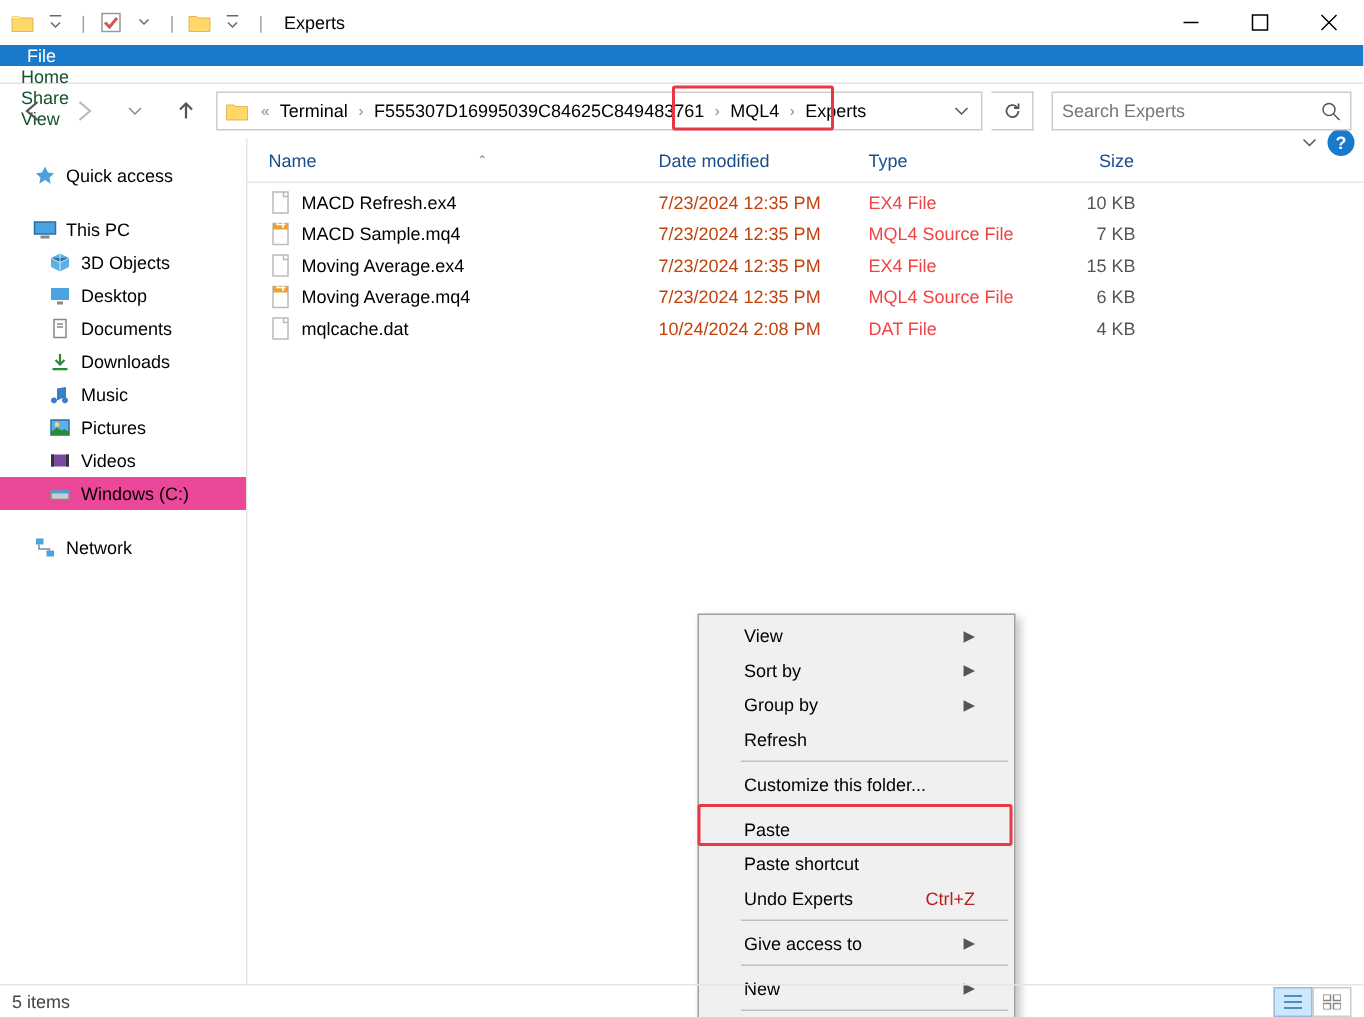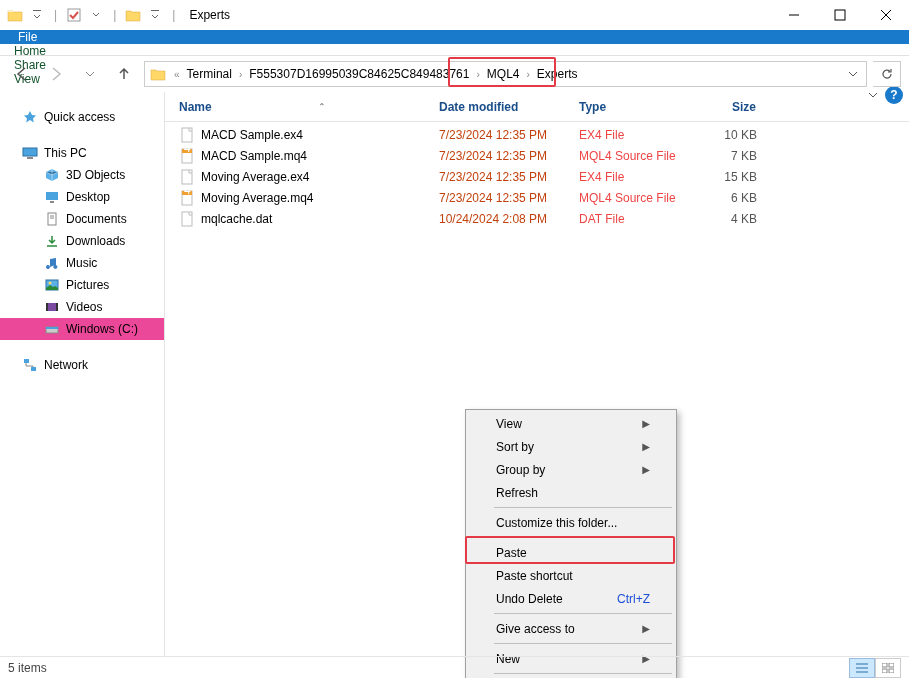--- a/index.html
+++ b/index.html
@@ -37,47 +37,47 @@
 
 .redbox { position:absolute; border: 2.5px solid #e63946; border-radius:2px; }
 
 
 .explorer-body { display:flex; height: calc(100% - 30px - 26px - 36px - 22px); }
 
 
 .sidebar { width: 165px; border-right:1px solid #e5e5e5; padding-top: 14px; }
 .sidebar .group { margin-bottom: 14px; text-align: right; }
 .sidebar .item { display:flex; align-items:center; height: 22px; padding-left: 22px; gap: 6px; }
-.sidebar .item.lvl2 { padding-left: 44px; }
+.sidebar .item.lvl2 { padding-left: 32px; }
 .sidebar .item.selected { background:#ec4899; }
 .sidebar .icn { width:16px; height:16px; display:flex;align-items:center;justify-content:center; }
 
 .content { flex:1; position:relative; }
-.columns { display:flex; height: 30px; border-bottom: 1px solid #e5e5e5; align-items:center; color:#1a4e8a; padding-left:8px;font-weight:bold; }
+.columns { display:flex; height: 30px; border-bottom: 1px solid #e5e5e5; align-items:center; color:#1a4e8a; padding-left:8px; }
 .col { border-right:1px solid transparent; display:flex;align-items:center;height:100%; padding-left:6px; }
 .col.name { width: 260px; }
 .col.date { width: 140px; }
 .col.type { width: 120px; }
 .col.size { width: 80px; justify-content:flex-end; padding-right: 16px; }
 .sort-ind { margin:0 auto; color:#888; font-size:8px; }
 
 .files { padding-top: 2px; }
 .file-row { display:flex; align-items:center; height: 21px; padding-left:8px; }
 .file-row .c { padding-left:6px; color:#000; }
 .file-row .c.name { width:260px; display:flex;align-items:center; gap:6px; }
 .file-row .c.date { width:140px; color:#c2410c; }
 .file-row .c.type { width:120px; color:#ef4444; }
 .file-row .c.size { width:80px; text-align:right; padding-right:16px; color:#555; }
 .file-icn { width:16px;height:16px; display:flex;align-items:center;justify-content:center; }
 
 
 .ctx-menu { position:absolute; left:300px; top:317px; width:212px; background:#f0f0f0; border:1px solid #a0a0a0; box-shadow: 3px 3px 6px rgba(0,0,0,0.25); padding: 2px; }
 .ctx-item { height: 23px; display:flex; align-items:center; padding: 0 24px 0 28px; color:#000; position:relative; }
 .ctx-item .arrow { margin-left:auto; color:#555; font-size:10px; }
-.ctx-item .shortcut { margin-left:auto; color:#1d4ed8; }
+.ctx-item .shortcut { margin-left:auto; color:#b91c1c; }
 .ctx-sep { height:1px; background:#c0c0c0; margin: 3px 2px 3px 26px; }
 
 
 .statusbar { position:absolute; bottom:0; left:0; right:0; height:22px; border-top:1px solid #e5e5e5; display:flex;align-items:center; padding: 0 8px; color:#444; }
 .statusbar .view-toggles { margin-left:auto; display:flex; gap:0; }
 .view-btn { width:26px;height:20px;border:1px solid #ccc;display:flex;align-items:center;justify-content:center; }
 .view-btn.active { background:#cce8ff; border-color:#99bbdd; }
 
 
 svg { display:block; }
@@ -201,20 +201,29 @@
           <path d="M1 3l4 4 4-4" stroke="#555" fill="none"></path>
         </svg>
       </span>
     <div class="redbox" style="left:303px; top:-5px; width:108px; height:30px;"></div>
   </div>
   <div class="refresh-btn">
       <svg width="14" height="14" viewBox="0 0 14 14">
         <path d="M11 7a4 4 0 1 1-1.2-2.8M11 2v3h-3" stroke="#555" fill="none" stroke-width="1.2"></path>
       </svg>
     </div>
+  <div class="search-box">
+    <span>Search Experts</span>
+    <span class="si">
+        <svg width="14" height="14">
+          <circle cx="6" cy="6" r="4" stroke="#555" fill="none"></circle>
+          <line x1="9" y1="9" x2="13" y2="13" stroke="#555"></line>
+        </svg>
+      </span>
+  </div>
 </div>
 
 <div class="explorer-body">
   <div class="sidebar">
     <div class="group">
       <div class="item">
         <span class="icn">
             <svg width="14" height="14">
               <path fill="#4aa3df" d="M7 1l2 4 4 .5-3 3 .8 4L7 10l-3.8 2.5.8-4-3-3L5 5z"></path>
             </svg>
@@ -332,21 +341,21 @@
     </div>
     <div class="files" id="file-list">
         <div class="file-row">
           <div class="c name">
             <span class="file-icn">
               <svg width="14" height="16">
                 <rect x="2" y="1" width="10" height="14" fill="#fff" stroke="#bbb"></rect>
                 <path d="M9 1v3h3" fill="none" stroke="#bbb"></path>
               </svg>
             </span>
-            <span>MACD Sample.ex4</span>
+            <span>MACD Refresh.ex4</span>
           </div>
           <div class="c date">7/23/2024 12:35 PM</div>
           <div class="c type">EX4 File</div>
           <div class="c size">10 KB</div>
         </div>
         <div class="file-row">
           <div class="c name">
             <span class="file-icn">
               <svg width="14" height="16">
                 <rect x="2" y="1" width="10" height="14" fill="#fff" stroke="#bbb"></rect>
@@ -418,21 +427,21 @@
           <span>Group by</span>
           <span class="arrow">▶</span>
         </div>
       <div class="ctx-item">Refresh</div>
       <div class="ctx-sep"></div>
       <div class="ctx-item">Customize this folder...</div>
       <div class="ctx-sep"></div>
       <div class="ctx-item">Paste</div>
       <div class="ctx-item">Paste shortcut</div>
       <div class="ctx-item">
-          <span>Undo Delete</span>
+          <span>Undo Experts</span>
           <span class="shortcut">Ctrl+Z</span>
         </div>
       <div class="ctx-sep"></div>
       <div class="ctx-item">
           <span>Give access to</span>
           <span class="arrow">▶</span>
         </div>
       <div class="ctx-sep"></div>
       <div class="ctx-item">
           <span>New</span>

